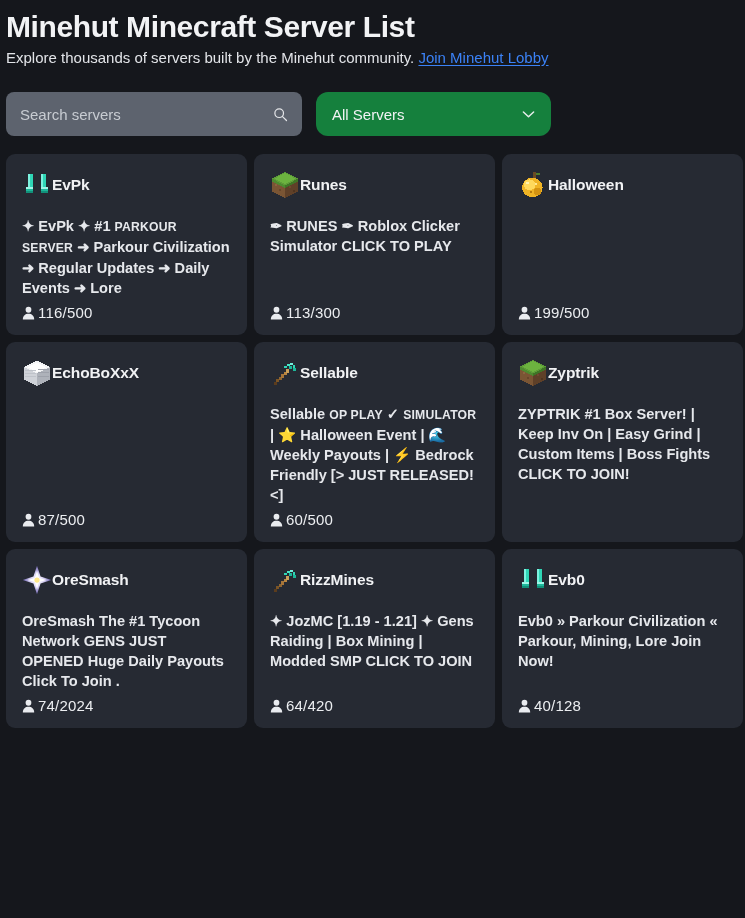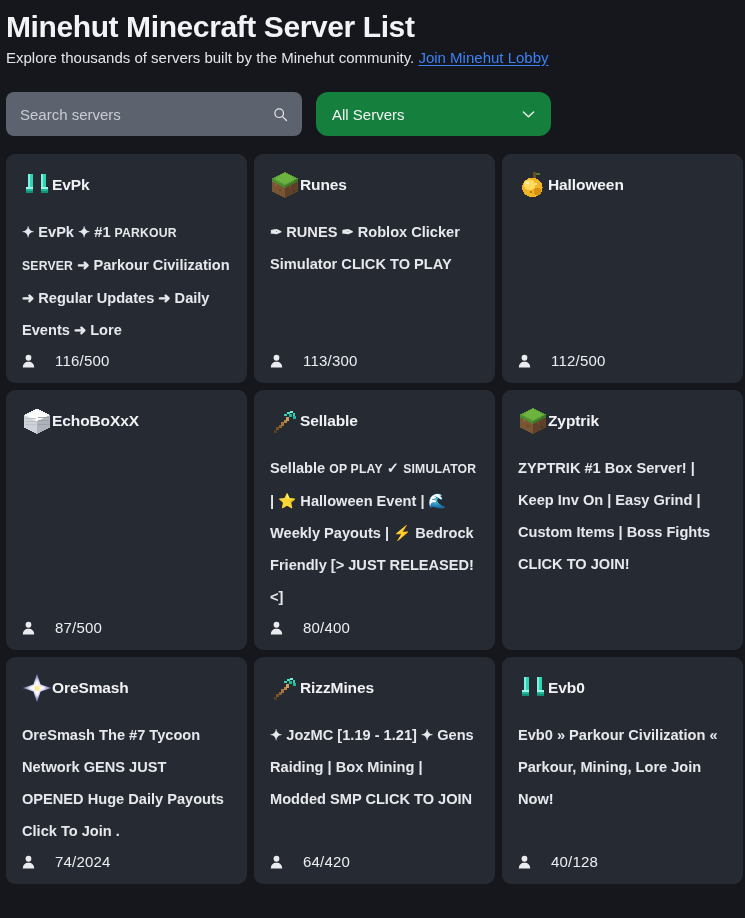--- a/index.html
+++ b/index.html
@@ -151,32 +151,32 @@
   .srv-name {
     font-size: 15.5px;
     font-weight: 700;
     color: #f1f2f4;
     letter-spacing: -0.1px;
     white-space: nowrap;
   }
 
   .motd {
     font-size: 14.6px;
-    line-height: 32px;
+    line-height: 20px;
     font-weight: 600;
     color: #e6e8ec;
     flex: 1 1 auto;
     word-wrap: break-word;
   }
   .motd .sc { font-size: 12.2px; letter-spacing: .2px; }
 
   .players {
     display: flex;
     align-items: center;
-    gap: 20px;
+    gap: 3px;
     margin-top: auto;
     padding-top: 6px;
   }
 
   .player-icon { width: 13px; height: 14px; flex: 0 0 auto; }
 
   .player-count {
     font-size: 15px;
     color: #eceef1;
     font-weight: 400;
@@ -288,21 +288,21 @@
       </g>
     </svg>
       <div class="srv-name">Halloween</div>
     </div>
     <div class="players">
 
   <svg class="player-icon" viewBox="0 0 14 15">
     <circle cx="7" cy="4" r="3.1" fill="#e9ebef"></circle>
     <path d="M0.9 14.4 C0.9 10.6 3.6 8.4 7 8.4 C10.4 8.4 13.1 10.6 13.1 14.4 Z" fill="#e9ebef"></path>
   </svg>
-      <span class="player-count">112/500</span>
+      <span class="player-count">199/500</span>
     </div>
       </div>
       <div class="card row-2">
     <div class="card-head">
 
     <svg viewBox="0 0 16 16" class="srv-icon">
       <g shape-rendering="crispEdges">
         <polygon points="8,1.2 15,4.8 8,8.4 1,4.8" fill="#f3f4f6"></polygon>
         <polygon points="1,4.8 8,8.4 8,14.9 1,11.3" fill="#cfd2d8"></polygon>
         <polygon points="8,8.4 15,4.8 15,11.3 8,14.9" fill="#aeb2ba"></polygon>
@@ -347,21 +347,21 @@
     </svg>
       <div class="srv-name">Sellable</div>
     </div>
     <div class="motd">Sellable <span class="sc">OP PLAY</span> ✓ <span class="sc">SIMULATOR</span> | ⭐ Halloween Event | 🌊 Weekly Payouts | ⚡ Bedrock Friendly [&gt; JUST RELEASED! &lt;]</div>
     <div class="players">
 
   <svg class="player-icon" viewBox="0 0 14 15">
     <circle cx="7" cy="4" r="3.1" fill="#e9ebef"></circle>
     <path d="M0.9 14.4 C0.9 10.6 3.6 8.4 7 8.4 C10.4 8.4 13.1 10.6 13.1 14.4 Z" fill="#e9ebef"></path>
   </svg>
-      <span class="player-count">80/400</span>
+      <span class="player-count">60/500</span>
     </div>
       </div>
       <div class="card row-2">
     <div class="card-head">
 
     <svg viewBox="0 0 16 16" class="srv-icon">
       <g shape-rendering="crispEdges">
         <polygon points="8,1 15,4.6 8,8.2 1,4.6" fill="#5d9c38"></polygon>
         <polygon points="8,1.6 13.6,4.6 8,7.5 2.4,4.6" fill="#6cb33f"></polygon>
         <polygon points="1,4.6 8,8.2 8,15 1,11.4" fill="#7a5534"></polygon>
@@ -388,21 +388,21 @@
           <stop offset="45%" stop-color="#dcd6f5"></stop>
           <stop offset="100%" stop-color="#6a5fb0"></stop>
         </radialGradient>
       </defs>
       <polygon points="8,0.4 9.9,6.1 15.6,8 9.9,9.9 8,15.6 6.1,9.9 0.4,8 6.1,6.1" fill="url(#nsg)"></polygon>
       <polygon points="8,3.0 9.1,6.9 13.0,8 9.1,9.1 8,13.0 6.9,9.1 3.0,8 6.9,6.9" fill="#ffffff" opacity="0.92"></polygon>
       <circle cx="8" cy="8" r="1.4" fill="#ffe98a"></circle>
     </svg>
       <div class="srv-name">OreSmash</div>
     </div>
-    <div class="motd">OreSmash The #7 Tycoon Network GENS JUST OPENED Huge Daily Payouts Click To Join .</div>
+    <div class="motd">OreSmash The #1 Tycoon Network GENS JUST OPENED Huge Daily Payouts Click To Join .</div>
     <div class="players">
 
   <svg class="player-icon" viewBox="0 0 14 15">
     <circle cx="7" cy="4" r="3.1" fill="#e9ebef"></circle>
     <path d="M0.9 14.4 C0.9 10.6 3.6 8.4 7 8.4 C10.4 8.4 13.1 10.6 13.1 14.4 Z" fill="#e9ebef"></path>
   </svg>
       <span class="player-count">74/2024</span>
     </div>
       </div>
       <div class="card row-3">

